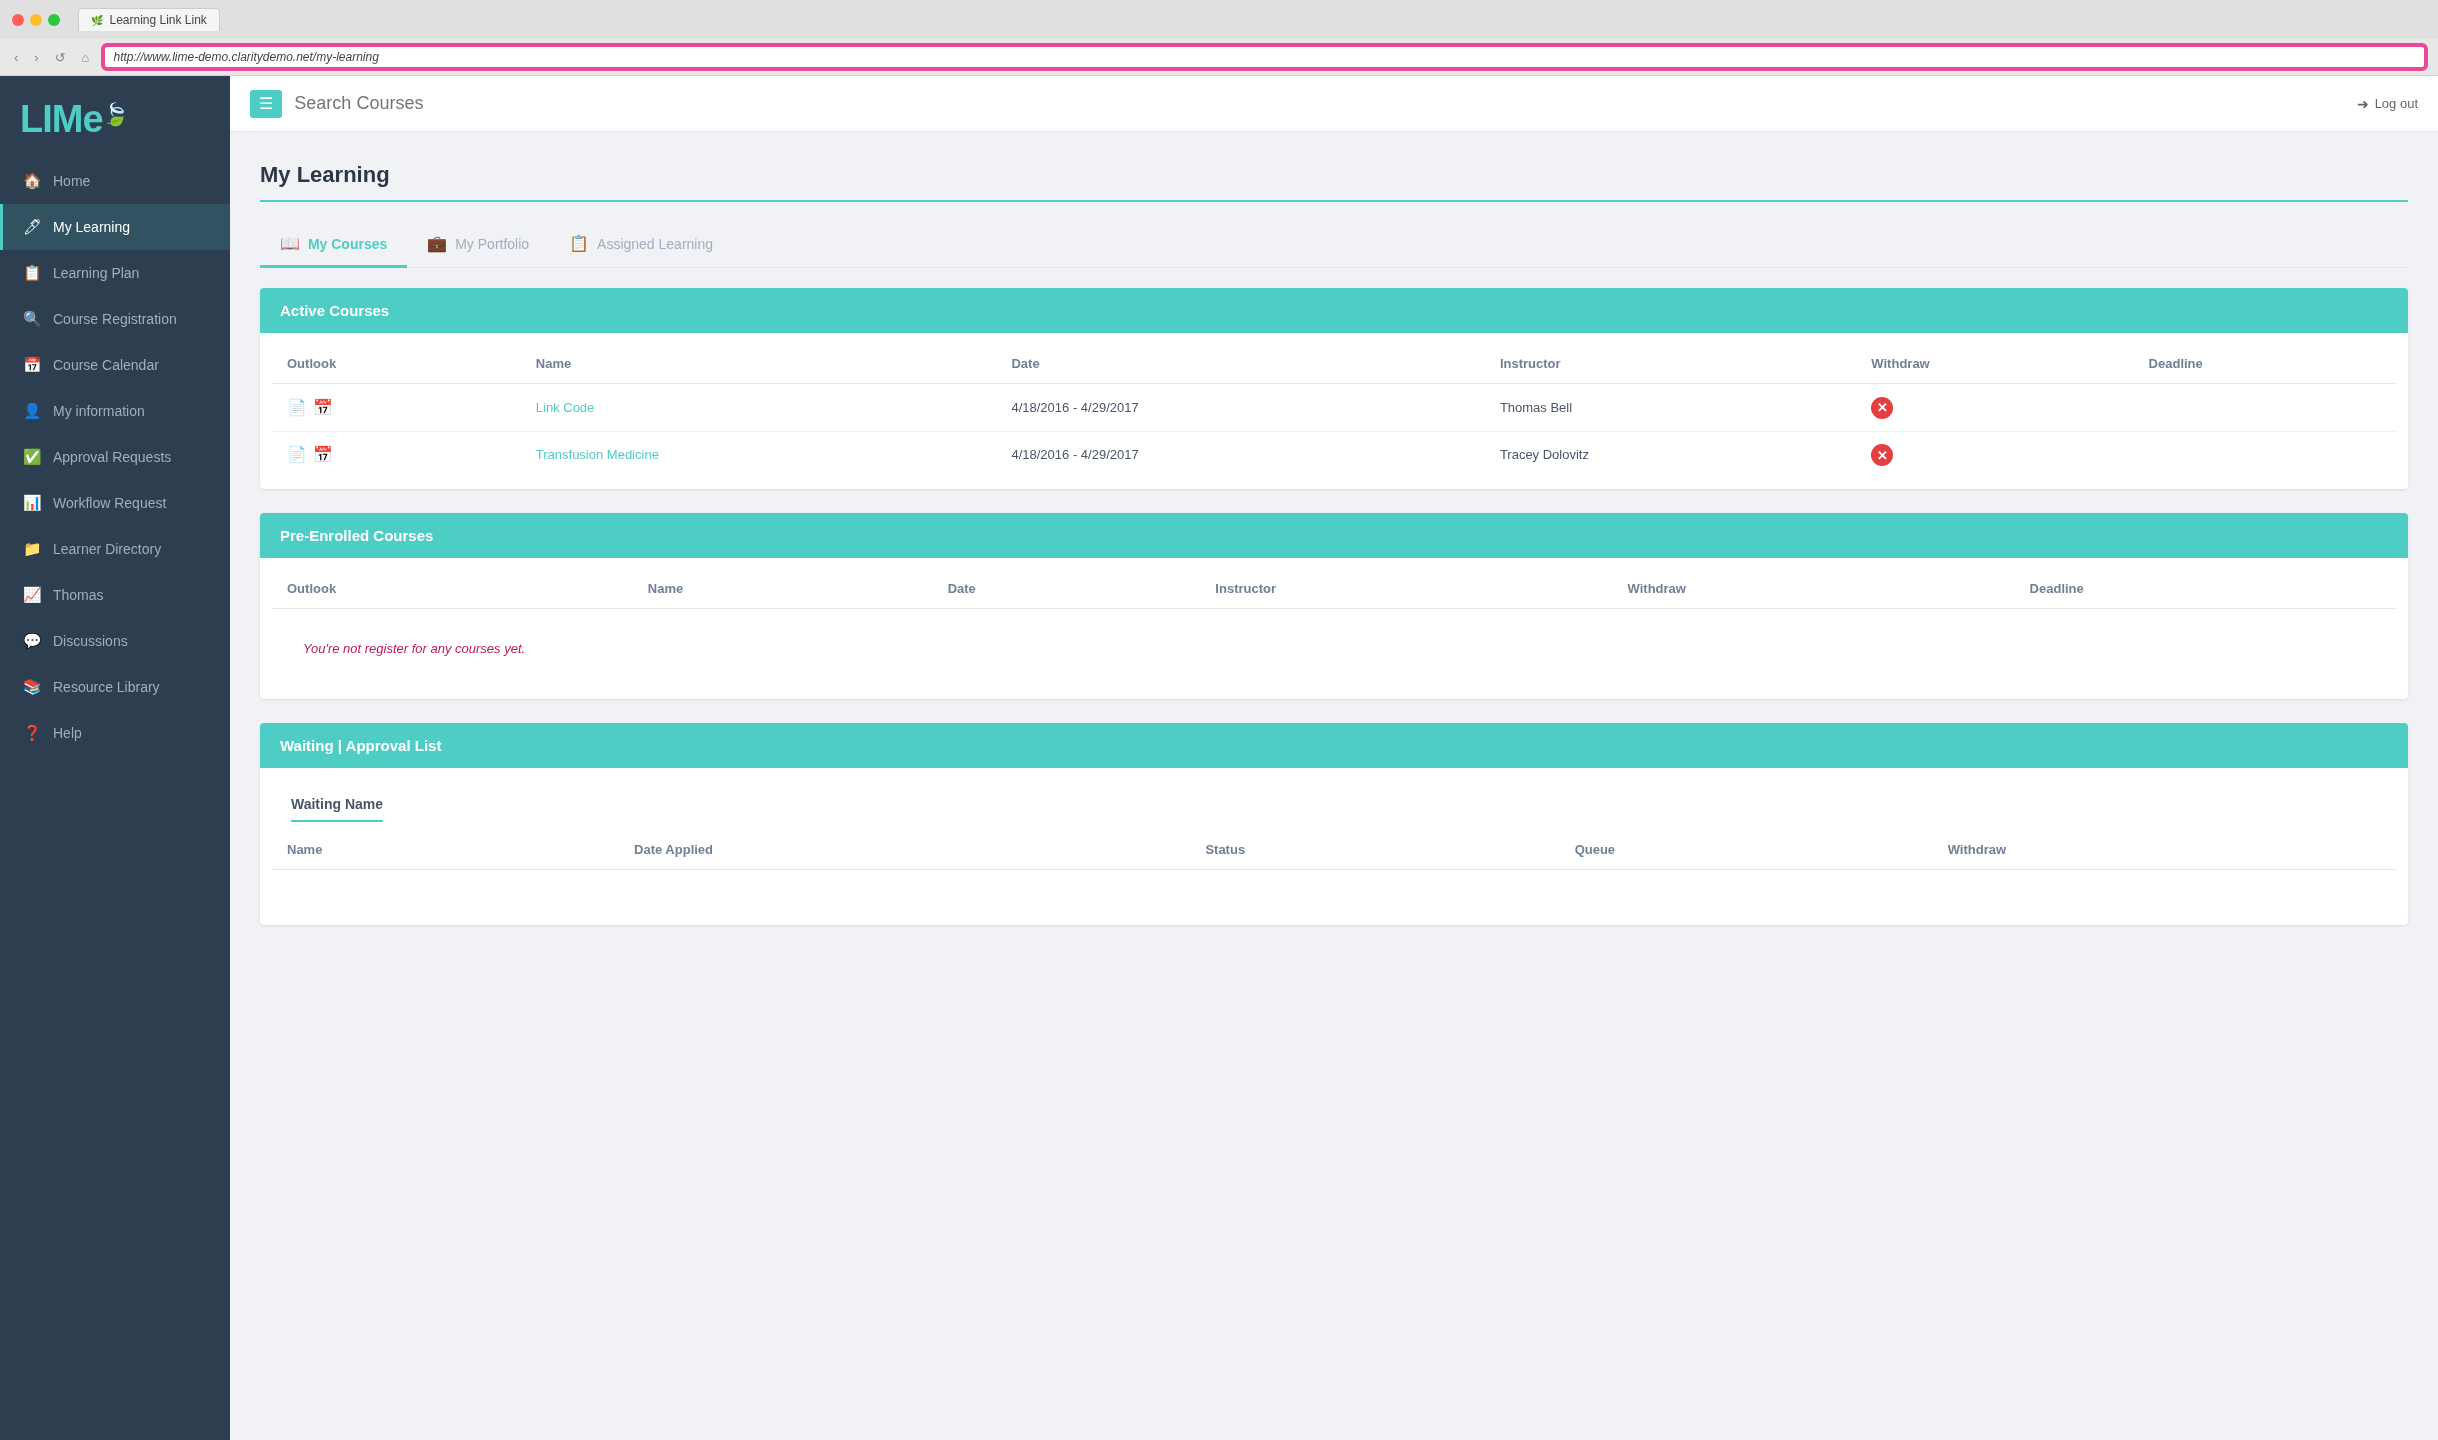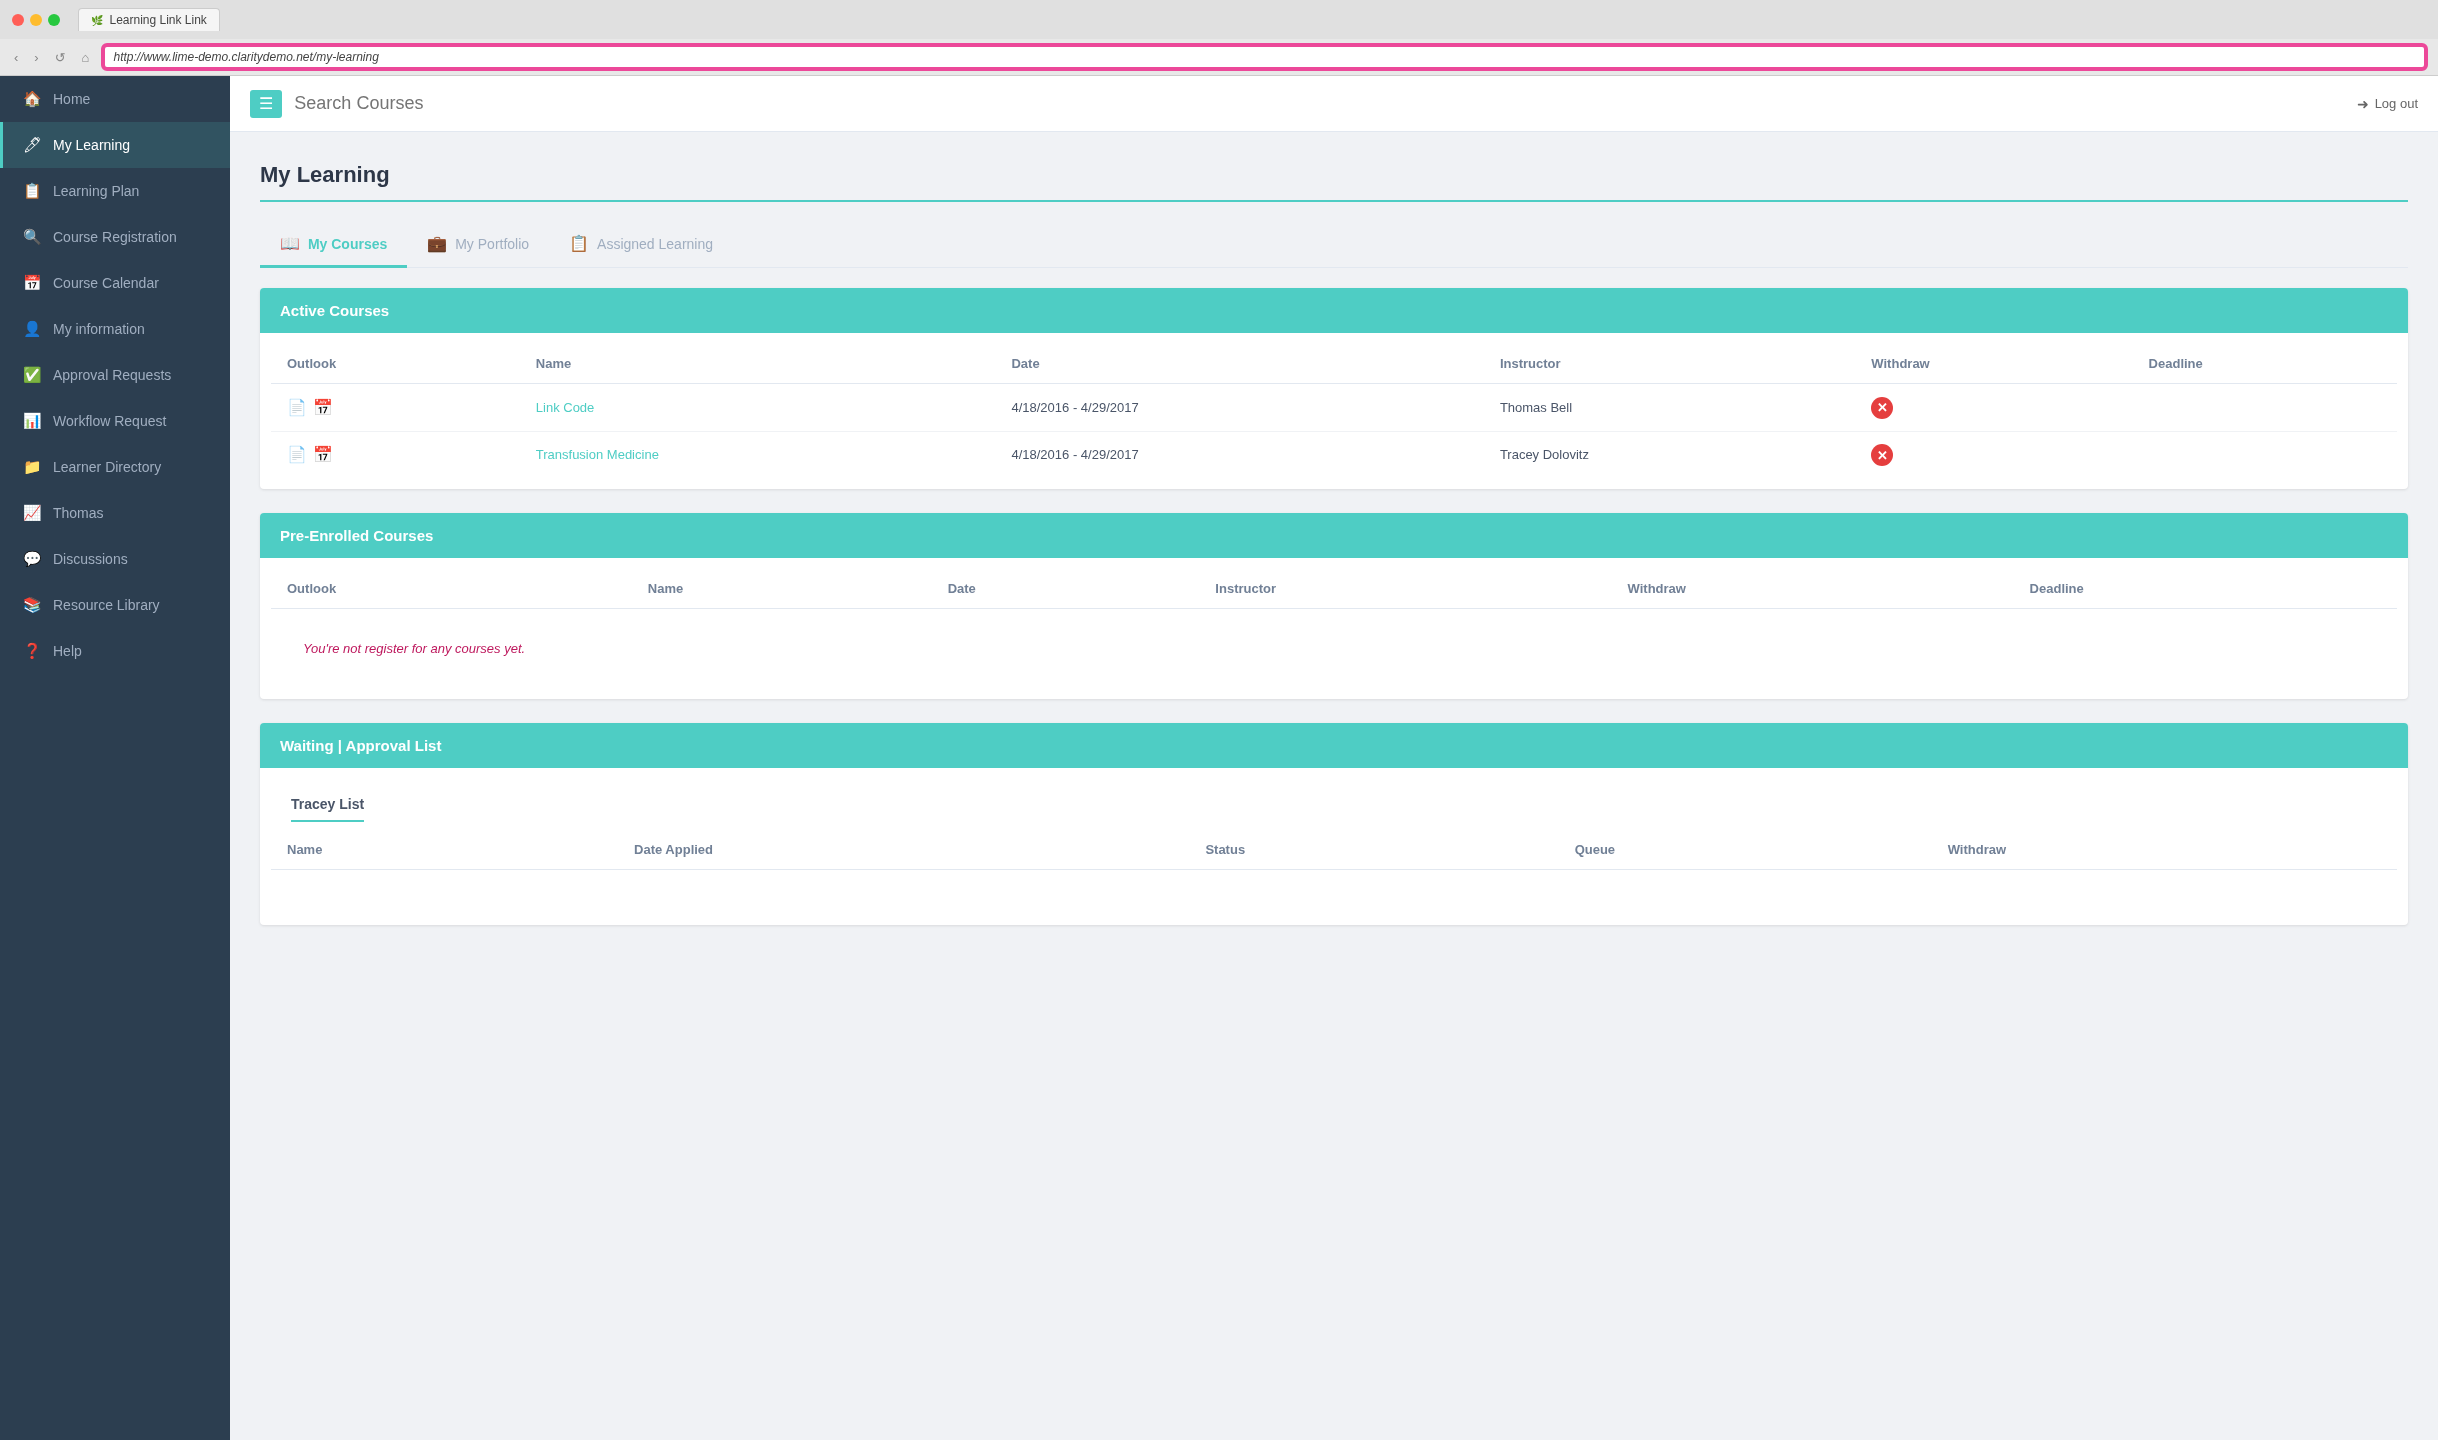--- a/index.html
+++ b/index.html
@@ -92,20 +92,25 @@
     <button class="nav-btn">›</button>
     <button class="nav-btn">↺</button>
     <button class="nav-btn">⌂</button>
     <input class="address-input" type="text" value="http://www.lime-demo.claritydemo.net/my-learning" style="">
   </div>
 </div>
 
 <div class="app-wrapper">
 
   <div class="sidebar">
+    <div class="sidebar-logo">
+      <div class="logo-text">
+        <span style="color:#4ecdc4;">LIM</span><span style="color:#4ecdc4;">e</span><span style="color:#7ed321; font-size:22px; position:relative; top:-10px;">🍃</span>
+      </div>
+    </div>
 
     <div id="nav-container">
         <div class="nav-item">
       <span class="nav-icon">🏠</span>
       <span>Home</span>
     </div>
         <div class="nav-item active">
       <span class="nav-icon">🖊</span>
       <span>My Learning</span>
     </div>
@@ -261,21 +266,21 @@
               </tr>
             </tbody>
           </table>
         </div>
       </div>
 
       <div class="section-card">
         <div class="section-header">Waiting | Approval List</div>
         <div class="section-body">
           <div class="waiting-subheader">
-            <span class="waiting-list-title">Tracey List</span>
+            <span class="waiting-list-title">Waiting Name</span>
           </div>
           <table class="data-table" style="margin-top:8px;">
             <thead>
               <tr>
                 <th>Name</th>
                 <th>Date Applied</th>
                 <th>Status</th>
                 <th>Queue</th>
                 <th>Withdraw</th>
               </tr>

